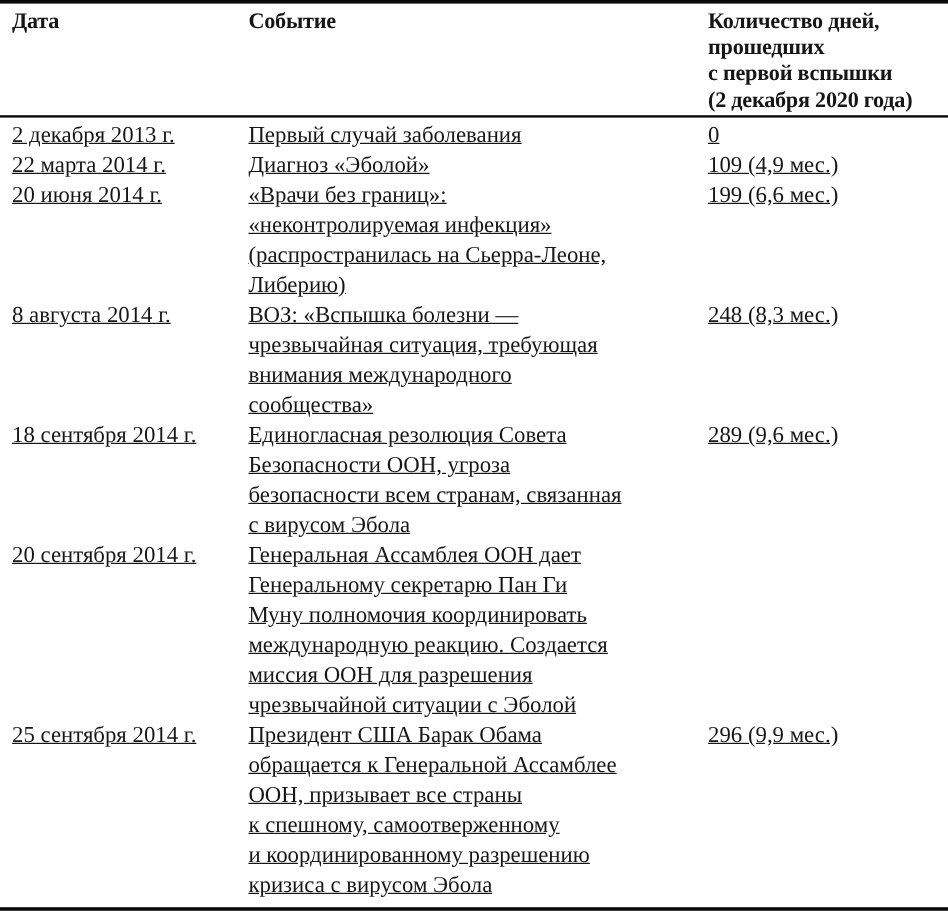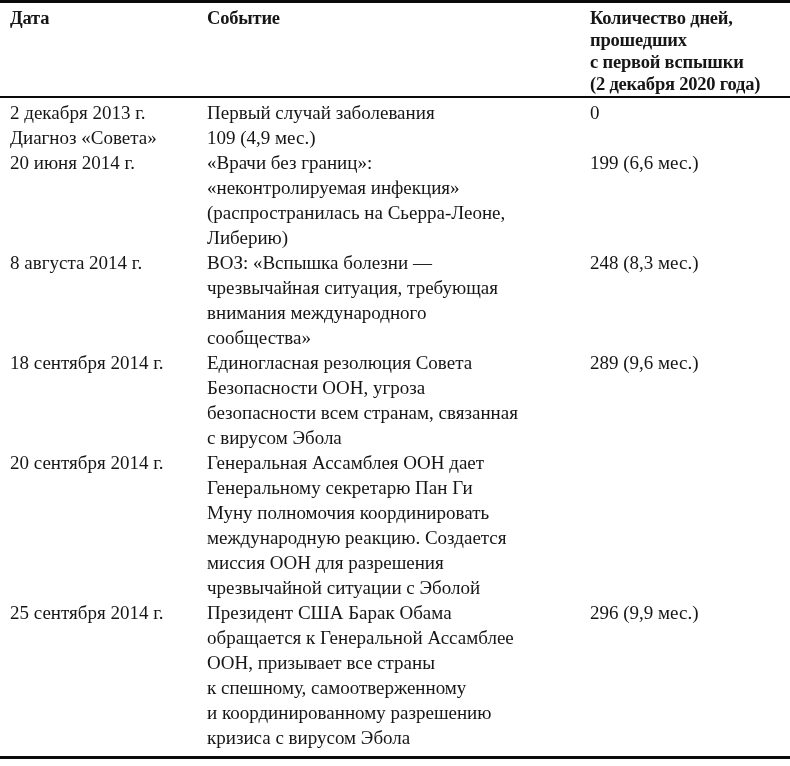--- a/index.html
+++ b/index.html
@@ -50,20 +50,21 @@
   }
   .header-row .cell {
     font-weight: bold;
     font-size: 18.5px;
     line-height: 22px;
     letter-spacing: -0.2px;
   }
   .tbody {
     padding-top: 2px;
     padding-bottom: 6px;
+    text-decoration: underline;
   }
   .c-event { padding-right: 6px; }
 </style>
 </head>
 <body>
 
 <div class="page">
 
   <div class="rule rule-top"></div>
 
@@ -80,21 +81,22 @@
 
   <div class="tbody">
 
     <div class="trow">
       <div class="cell c-date">2 декабря 2013 г.</div>
       <div class="cell c-event">Первый случай заболевания</div>
       <div class="cell c-days">0</div>
     </div>
 
     <div class="trow">
-      <div class="cell c-event">Диагноз «Совета»</div>
+      <div class="cell c-date">22 марта 2014 г.</div>
+      <div class="cell c-event">Диагноз «Эболой»</div>
       <div class="cell c-days">109 (4,9 мес.)</div>
     </div>
 
     <div class="trow">
       <div class="cell c-date">20 июня 2014 г.</div>
       <div class="cell c-event">«Врачи без границ»:
 «неконтролируемая инфекция»
 (распространилась на Сьерра-Леоне,
 Либерию)</div>
       <div class="cell c-days">199 (6,6 мес.)</div>

